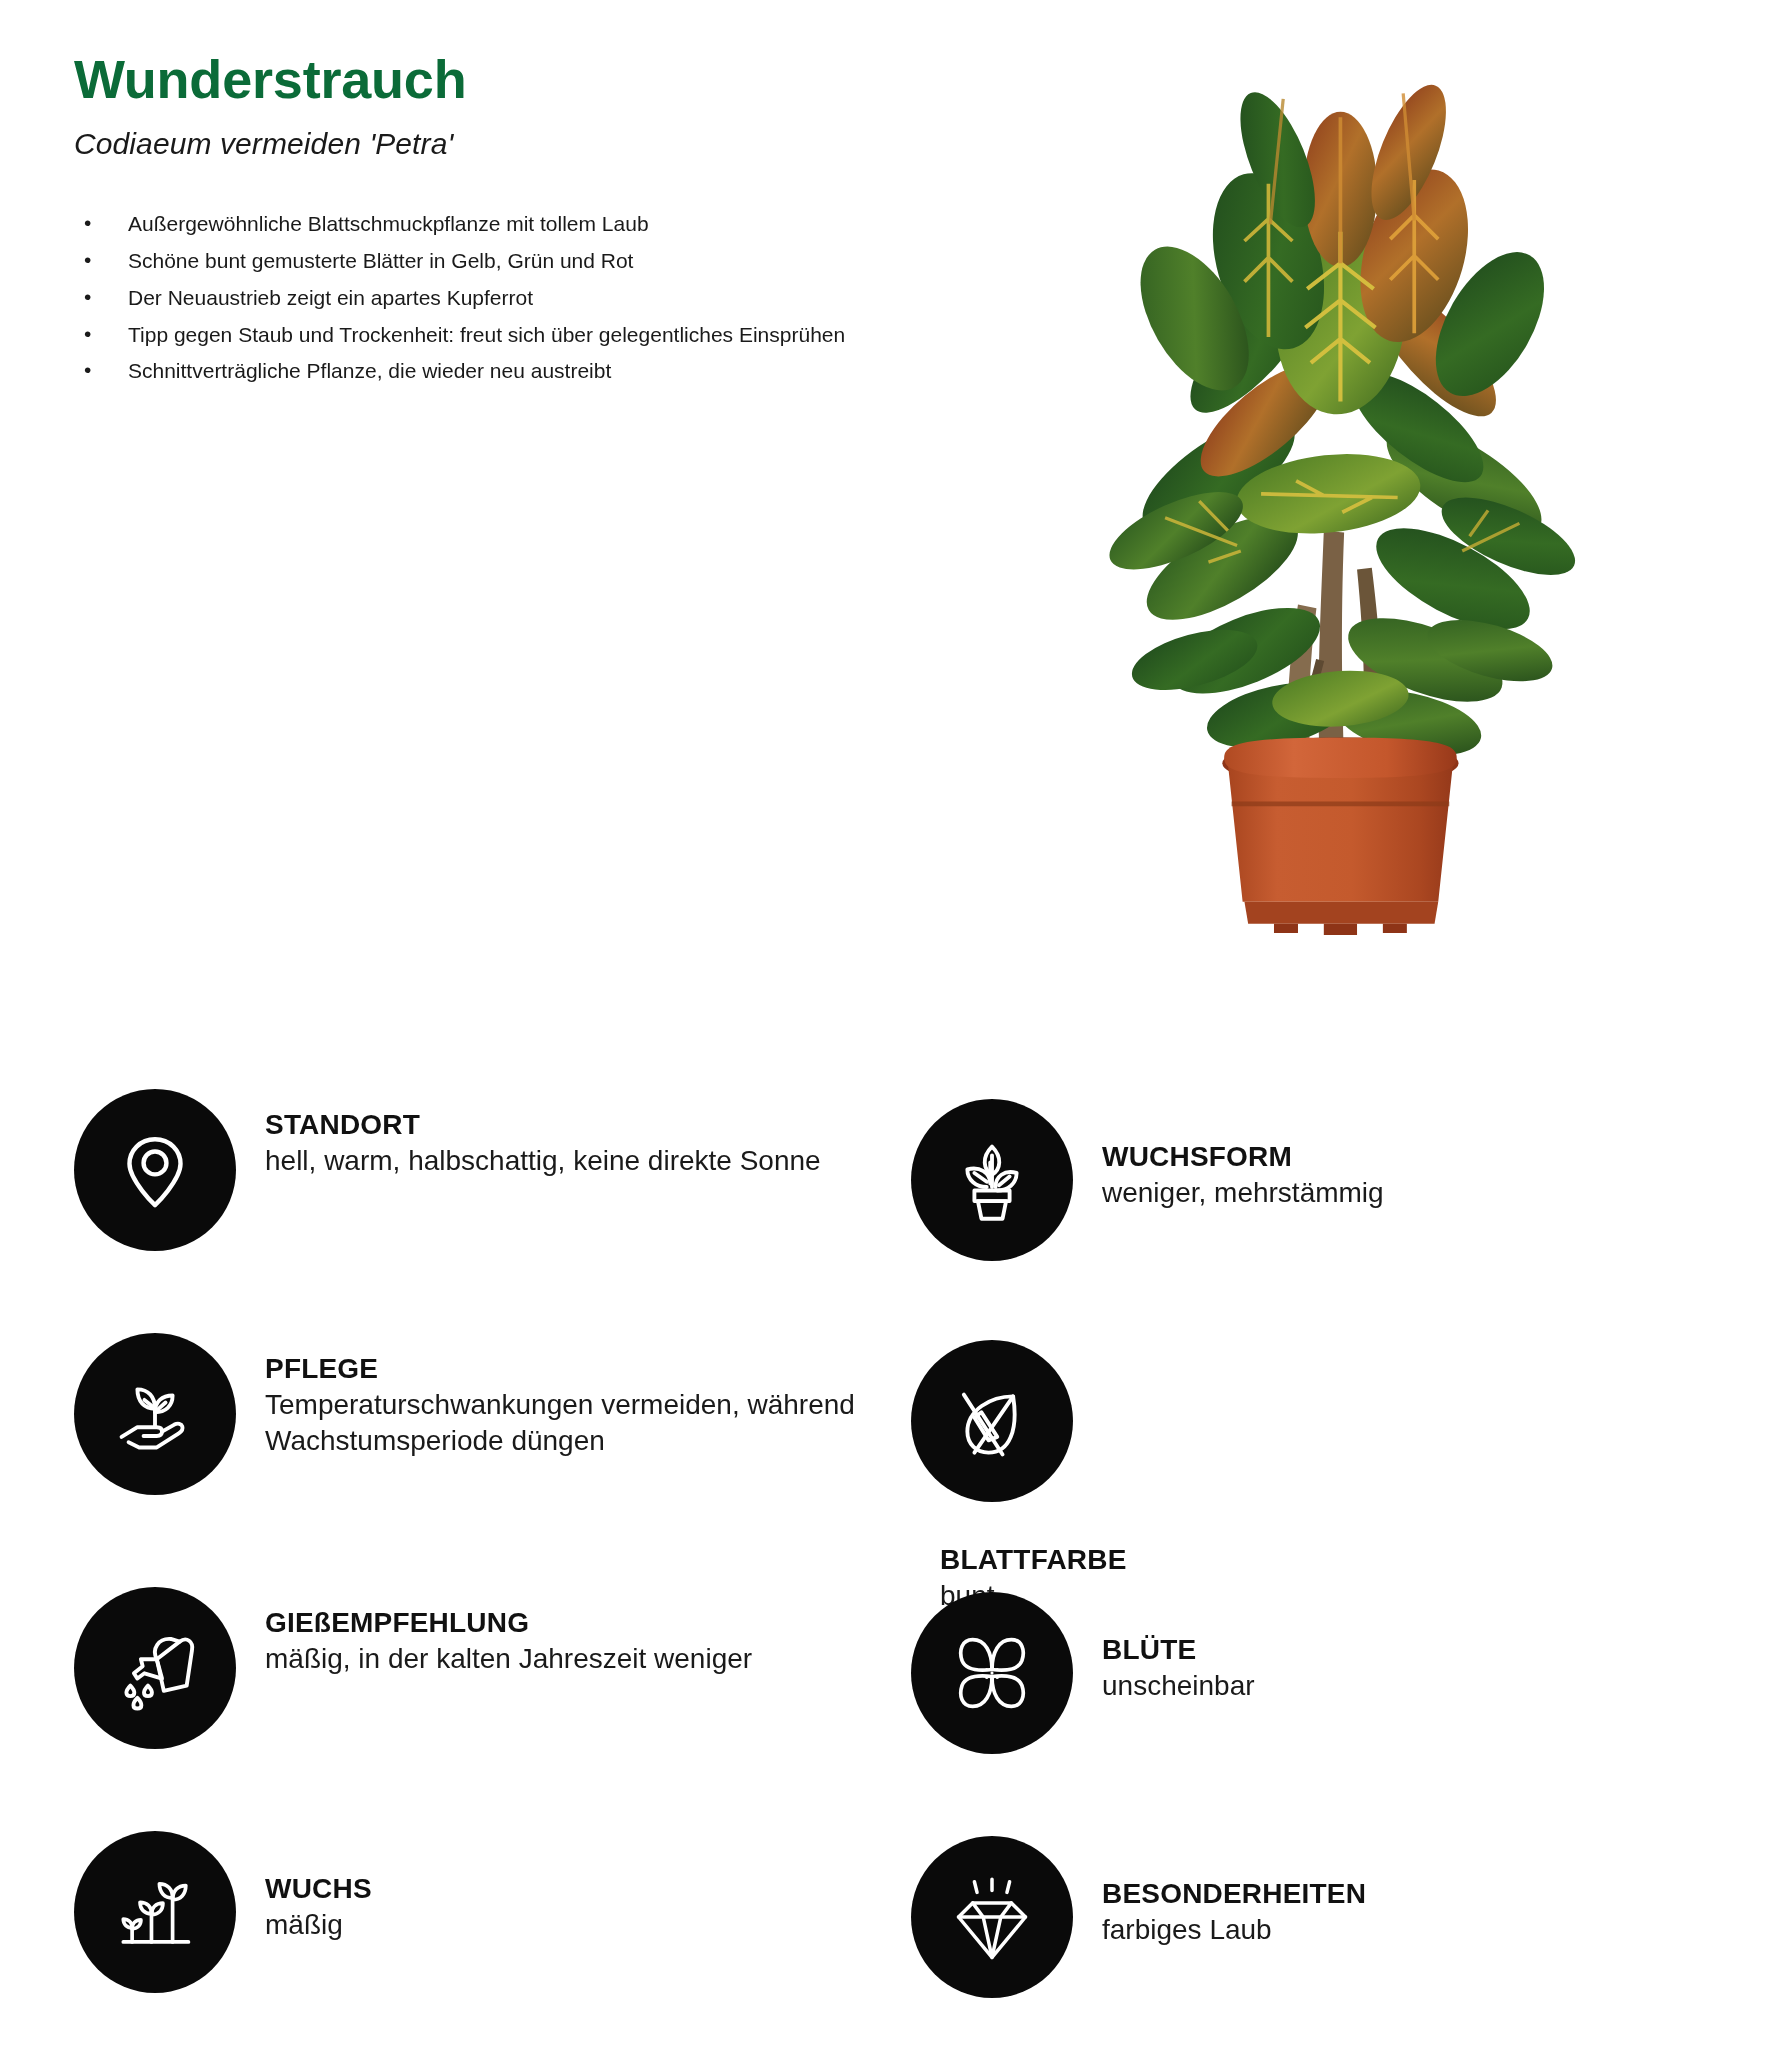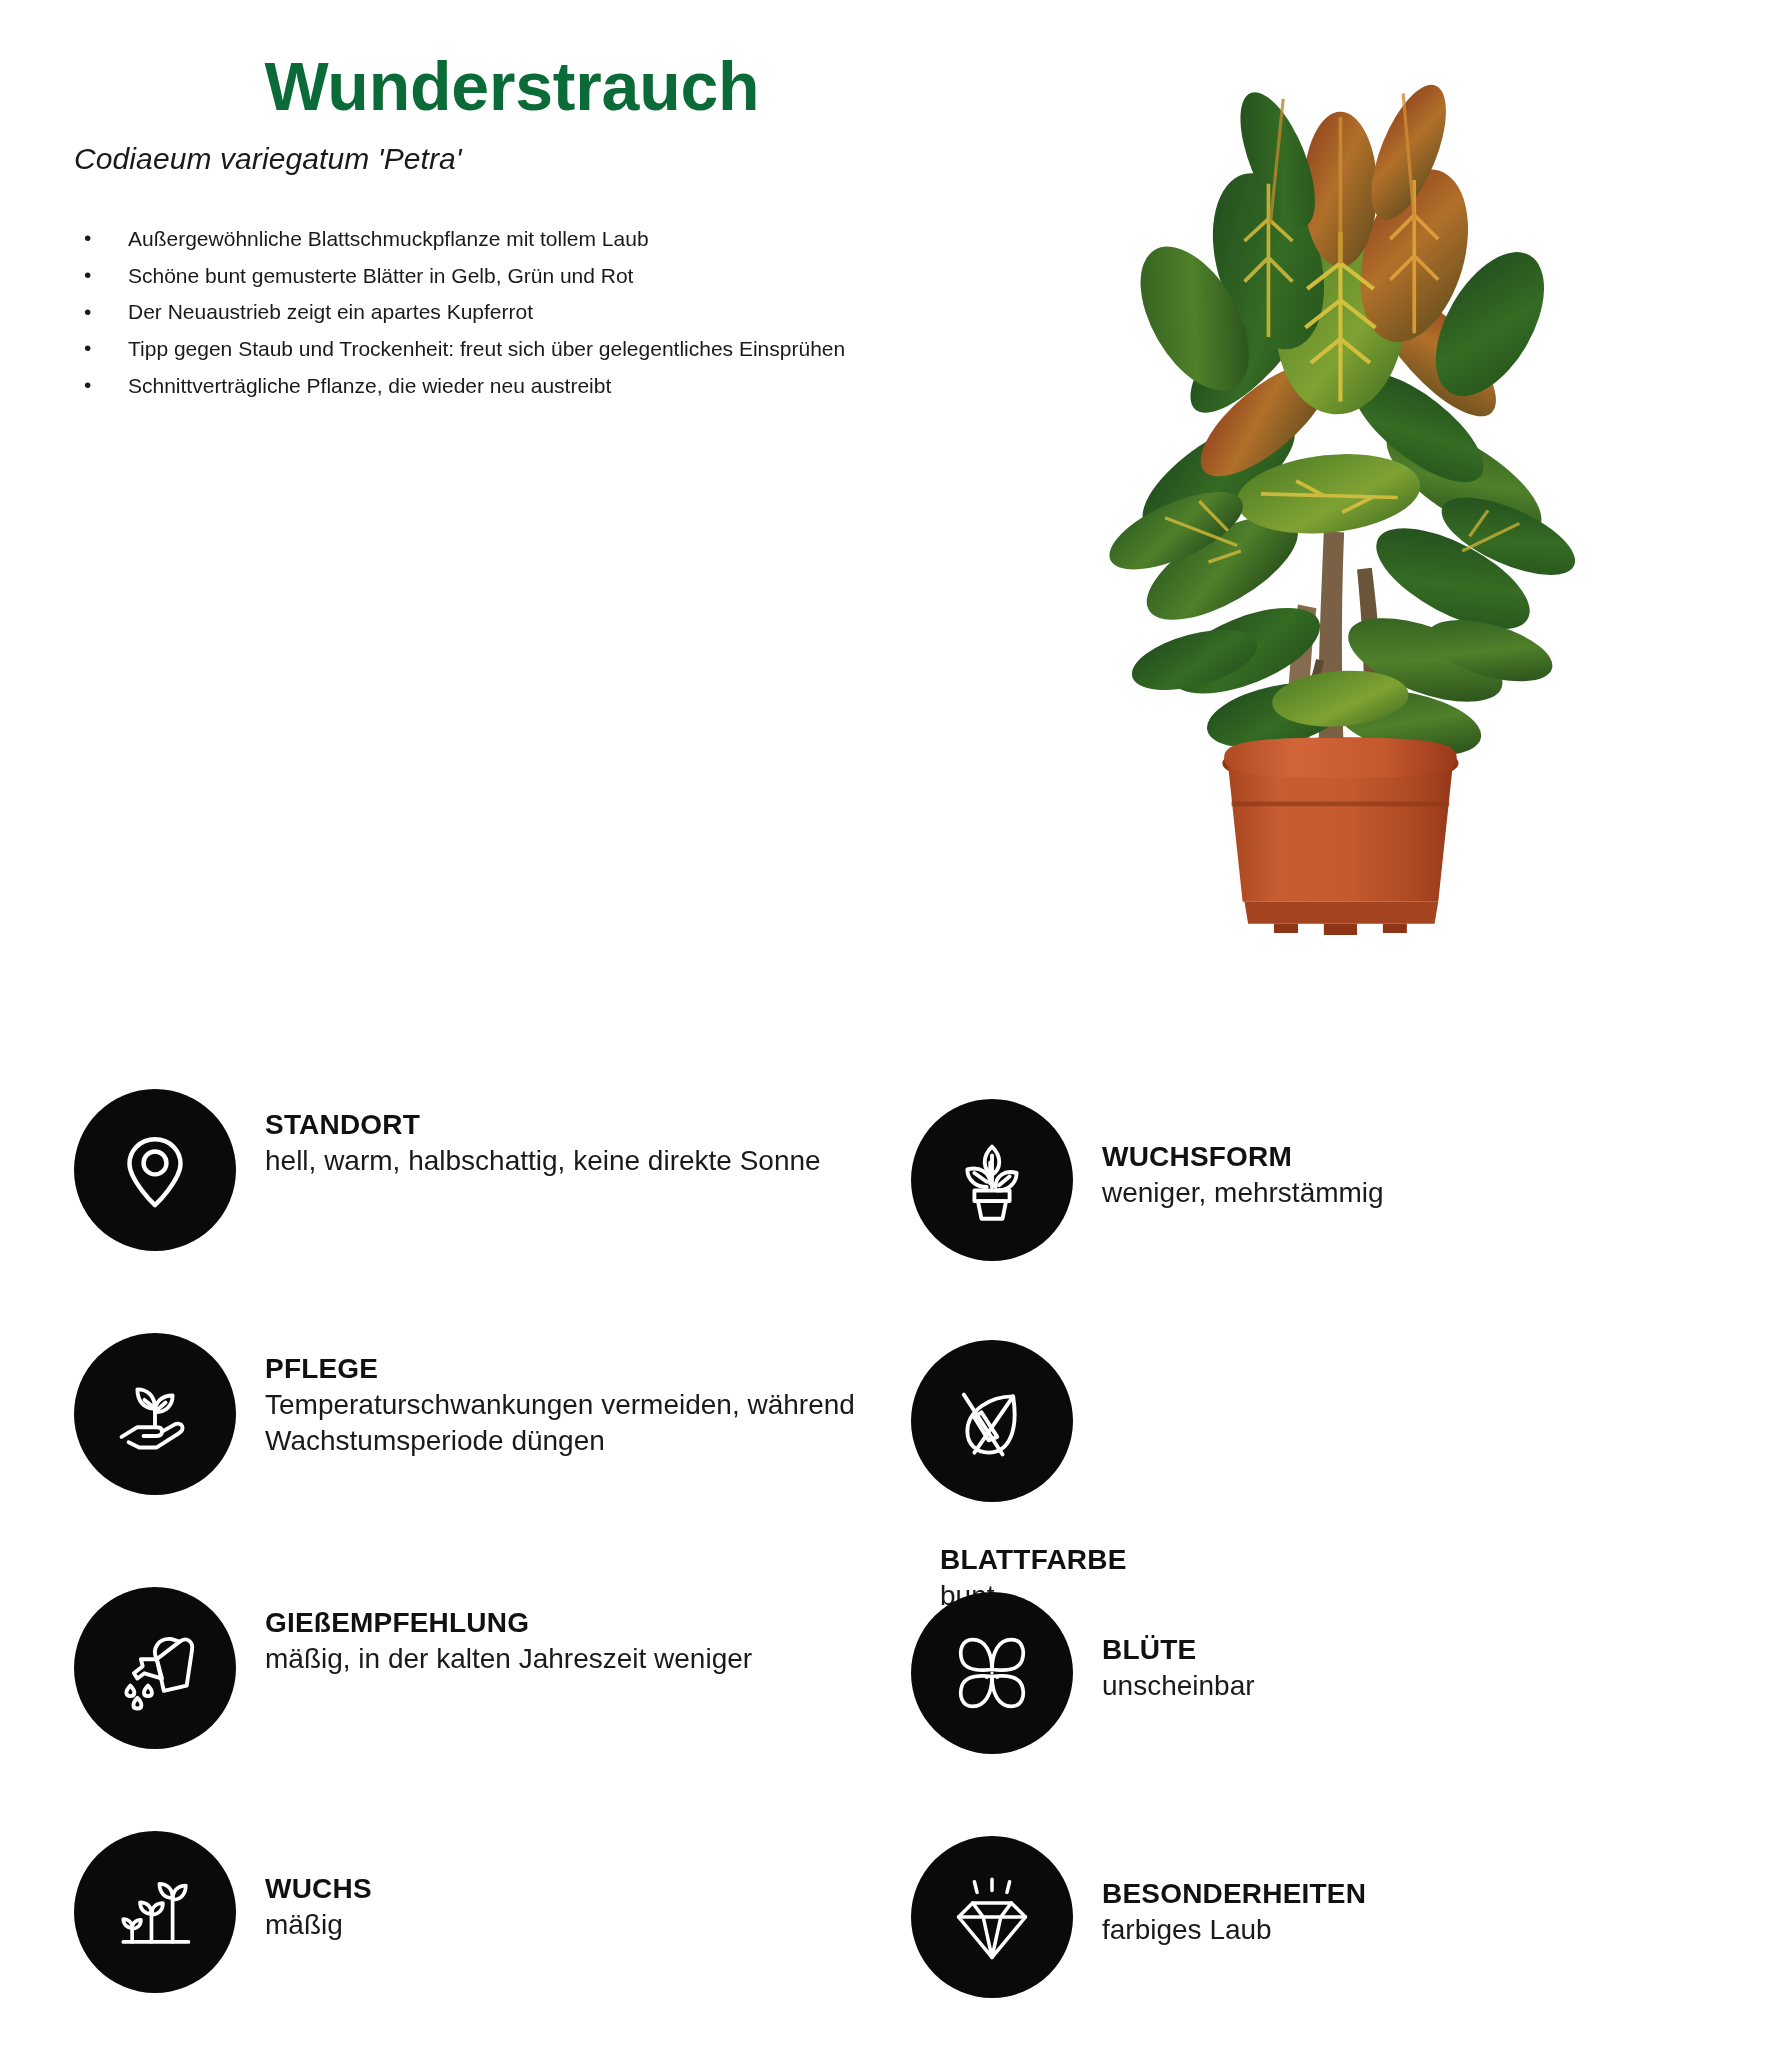--- a/index.html
+++ b/index.html
@@ -27,26 +27,25 @@
   }
 
   .text-block {
     position: absolute;
     left: 74px;
     top: 51px;
     width: 876px;
   }
 
   .plant-title {
-    font-size: 68px;
+    font-size: 54px;
     font-weight: 700;
     color: #0b6b38;
     letter-spacing: -0.2px;
     line-height: 1.05;
-    text-align: center;
   }
 
   .plant-latin {
     font-size: 30px;
     font-style: italic;
     color: #1a1a1a;
     margin-top: 19.4px;
     letter-spacing: 0.1px;
   }
 
@@ -164,21 +163,21 @@
   .icon-text.centered { padding-top: 42px; }
 </style>
 </head>
 <body>
 
 <div class="top-section">
 
   <div class="text-block">
     <h1 class="plant-title">Wunderstrauch</h1>
 
-    <div class="plant-latin">Codiaeum variegatum 'Petra'</div>
+    <div class="plant-latin">Codiaeum vermeiden 'Petra'</div>
 
     <ul class="feature-list">
       <li class="feature-item">Außergewöhnliche Blattschmuckpflanze mit tollem Laub</li>
       <li class="feature-item">Schöne bunt gemusterte Blätter in Gelb, Grün und Rot</li>
       <li class="feature-item">Der Neuaustrieb zeigt ein apartes Kupferrot</li>
       <li class="feature-item">Tipp gegen Staub und Trockenheit: freut sich über gelegentliches Einsprühen</li>
       <li class="feature-item">Schnittverträgliche Pflanze, die wieder neu austreibt</li>
     </ul>
   </div>
 

